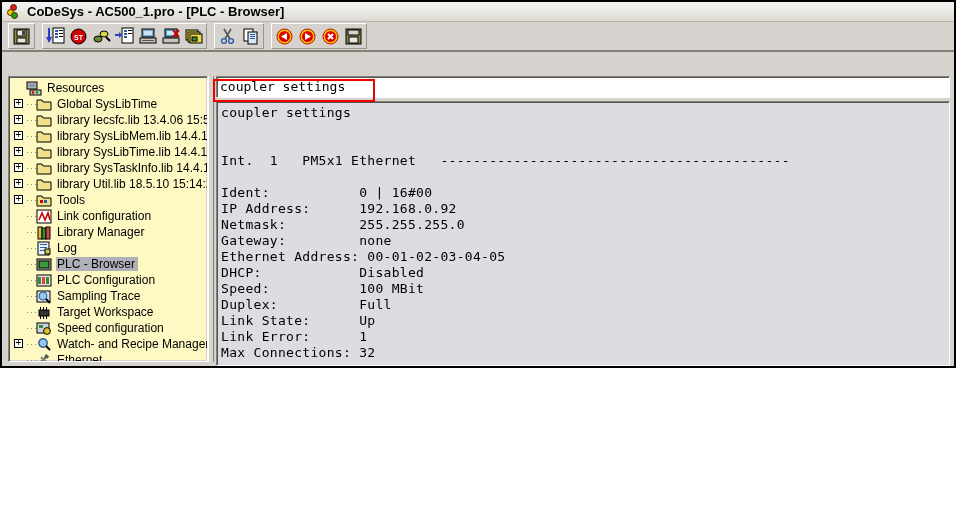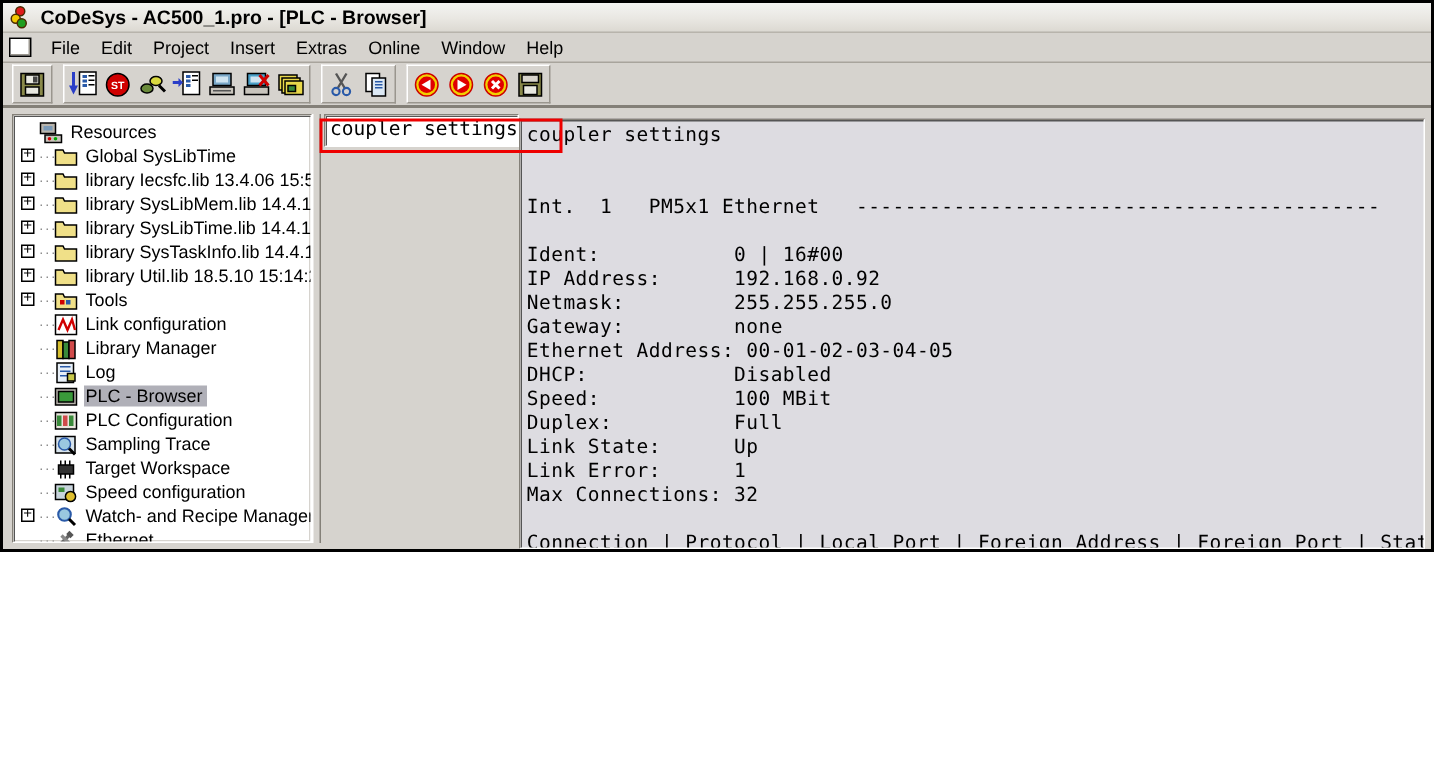--- a/index.html
+++ b/index.html
@@ -121,21 +121,21 @@
     left: 0; right: 0;
     top: 70px; bottom: 0;
     display: flex;
     background: #d6d3ce;
   }
 
   
   .tree-outer {
     width: 200px;
     margin: 4px 0 4px 6px;
-    background: #ffffff;
+    background: #fef9c3;
     border: 1px solid #848078;
     border-right-color: #ffffff;
     border-bottom-color: #ffffff;
     box-shadow: inset 1px 1px 0 #555, inset -1px -1px 0 #d6d3ce;
     box-sizing: border-box;
     overflow: hidden;
     position: relative;
   }
   .tree-inner {
     padding: 3px 0 0 0;
@@ -212,20 +212,21 @@
     border-right: 1px solid #848078;
     box-sizing: border-box;
     cursor: col-resize;
   }
 
   
   .browser-pane {
     flex: 1;
     margin: 4px 4px 0 2px;
     display: flex;
+    flex-direction: column;
     min-width: 0;
     position: relative;
   }
   .cmd-input-wrap {
     height: 22px;
     background: #ffffff;
     border: 1px solid #848078;
     border-right-color: #ffffff;
     border-bottom-color: #ffffff;
     box-shadow: inset 1px 1px 0 #555;
@@ -292,31 +293,20 @@
 
   <div class="title-bar">
     <div class="app-icon">
       <span class="dot red"></span>
       <span class="dot yellow"></span>
       <span class="dot green"></span>
     </div>
     <div class="title-text">CoDeSys - AC500_1.pro - [PLC - Browser]</div>
   </div>
 
-  <div class="menu-bar">
-    <div class="menu-sysbox"></div>
-    <div class="menu-item">File</div>
-    <div class="menu-item">Edit</div>
-    <div class="menu-item">Project</div>
-    <div class="menu-item">Insert</div>
-    <div class="menu-item">Extras</div>
-    <div class="menu-item">Online</div>
-    <div class="menu-item">Window</div>
-    <div class="menu-item">Help</div>
-  </div>
 
   <div class="toolbar">
 
     <div class="tb-group">
       <div class="tb-btn">
         <svg width="17" height="17" viewBox="0 0 17 17">
           <rect x="1" y="1" width="15" height="15" fill="#8a8a4a" stroke="#000"></rect>
           <rect x="4" y="2" width="9" height="6" fill="#e8e8e0" stroke="#000"></rect>
           <rect x="9" y="3" width="3" height="4" fill="#444"></rect>
           <rect x="4" y="10" width="9" height="5" fill="#e8e8e0" stroke="#000"></rect>

